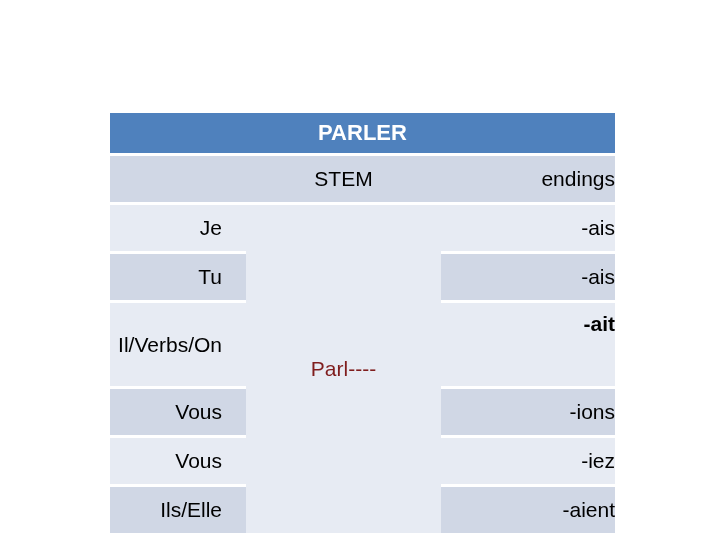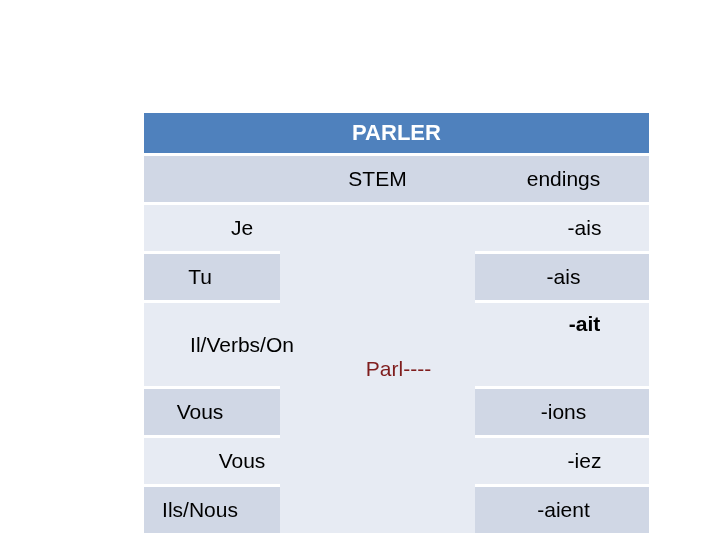--- a/index.html
+++ b/index.html
@@ -27,21 +27,21 @@
     text-align: center;
     font-size: 37px;
     font-weight: 400;
     color: #000000;
     line-height: 1.12;
     letter-spacing: 0px;
     white-space: nowrap;
   }
   .verb-table {
     position: absolute;
-    left: 144px;
+    left: 110px;
     top: 113px;
     width: 499px;
     border-collapse: separate;
     border-spacing: 0;
     table-layout: fixed;
   }
   .verb-table td,
   .verb-table th {
     padding: 0;
     margin: 0;
@@ -55,29 +55,29 @@
   .hdr-title-cell {
     background: #4F81BD;
     color: #FFFFFF;
     font-size: 22px;
     font-weight: 700;
     text-align: center;
     height: 40px;
     line-height: 40px;
   }
   .row-dark  > td { background: #D0D7E5; margin-top: 24px; }
-  .row-light > td { background: #E7EBF3; padding-left: 42px; }
+  .row-light > td { background: #E7EBF3; }
 
   .cell {
     font-size: 21px;
     color: #000000;
     height: 46px;
     padding-left: 8px;
     padding-right: 4px;
-    text-align: center;
+    text-align: right;
   }
   .cell-center {
     text-align: center;
     padding-left: 4px;
   }
   .cell-tall {
     height: 74px;
     line-height: 1.12;
   }
   .stem-merged {
@@ -227,21 +227,21 @@
 
     <tr class="rowgap">
       <td></td>
       <td class="sep-v"></td>
       <td class="sep-v"></td>
       <td></td>
     </tr>
 
     <tr class="row-dark">
       <td class="cell">
-        <span class="pronoun-wrap">Ils/Nous</span>
+        <span class="pronoun-wrap">Ils/Elle</span>
       </td>
       <td class="sep-v"></td>
       <td class="sep-v"></td>
       <td class="cell">-aient</td>
     </tr>
 
   </tbody>
     </table>
 </div>
 

